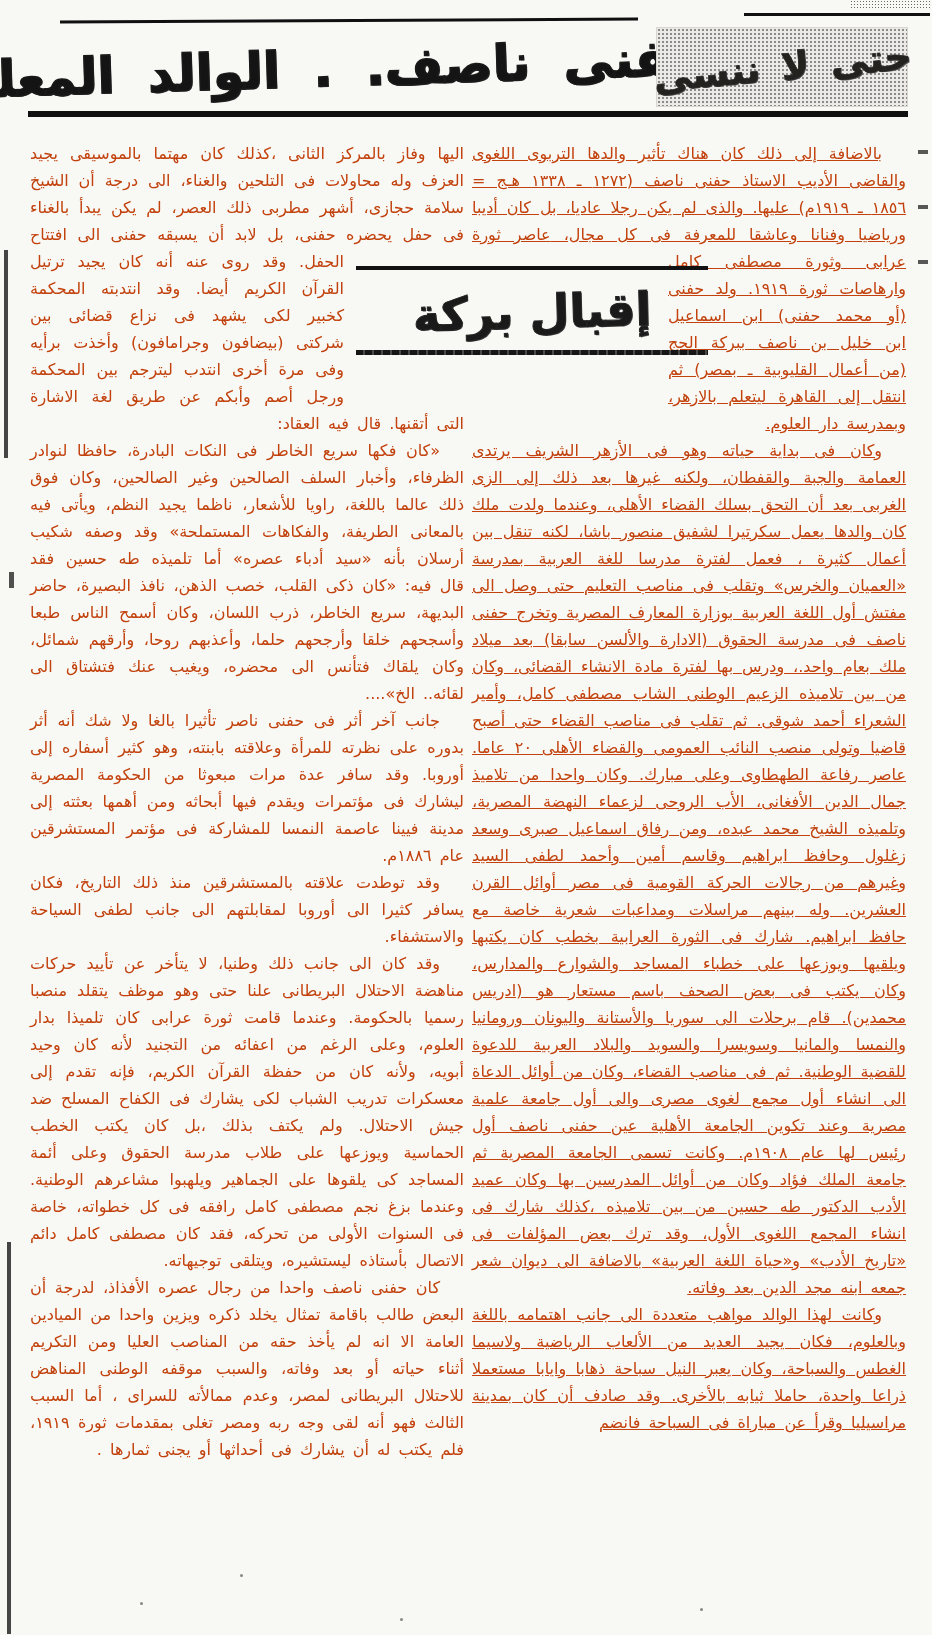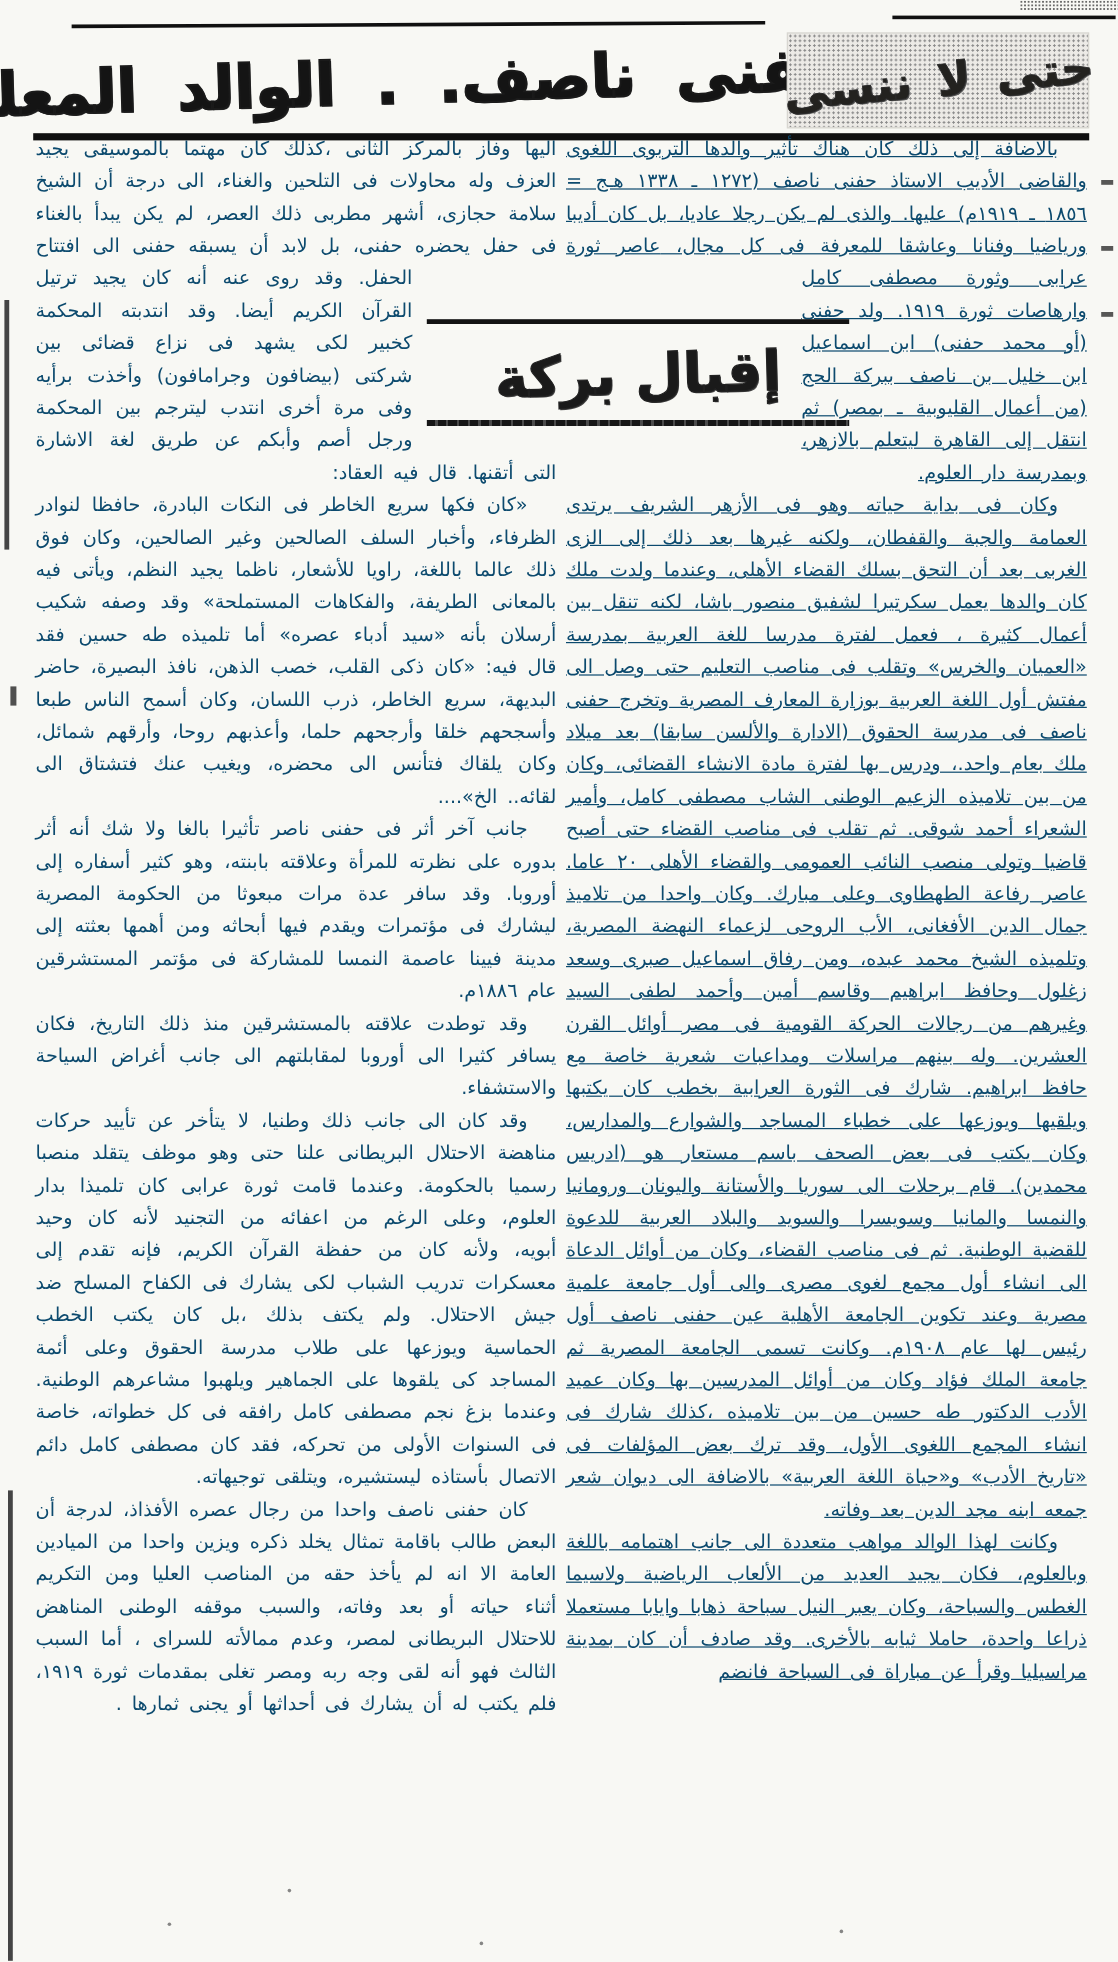--- a/index.html
+++ b/index.html
@@ -59,25 +59,25 @@
     -webkit-text-stroke:1px #222;
     text-shadow:1px 1px 0 #444;
     transform:rotate(-1.5deg);
   }
   .byline-rule-bottom{
     height:5px;
     background:repeating-linear-gradient(90deg,#161616 0 7px,#4a4a4a 7px 9px);
   }
   
   .col{
-    position:absolute;top:110px;width:434px;
+    position:absolute;top:140px;width:434px;
     font-size:16px;line-height:27px;
     text-align:justify;text-justify:inter-word;
     word-spacing:3px;
-    color:#0c4a6e;
+    color:#c2410c;
   }
   .col-right{left:472px;text-decoration:underline;}
   .col-left{left:30px;}
   .col p{margin:0;text-indent:24px;}
   .col p.no-indent{text-indent:0;}
   
   .cut-r{float:left;width:196px;height:162px;}
   .cut-l{float:right;width:120px;height:136px;}
   
   .mark{position:absolute;background:#262626;}
@@ -114,21 +114,21 @@
   <div class="col col-right">
     <p><span>بالاضافة إلى ذلك كان هناك تأثير والدها التربوى اللغوى والقاضى الأديب الاستاذ حفنى ناصف (١٢٧٢ ـ ١٣٣٨ هـج = ١٨٥٦ ـ ١٩١٩م) عليها. والذى لم يكن رجلا عاديا، بل كان أديبا ورياضيا وفنانا وعاشقا للمعرفة فى كل مجال، </span><span class="cut-r"></span><span>عاصر ثورة عرابى وثورة مصطفى كامل وارهاصات ثورة ١٩١٩. ولد حفنى (أو محمد حفنى) ابن اسماعيل ابن خليل بن ناصف ببركة الحج (من أعمال القليوبية ـ بمصر) ثم انتقل إلى القاهرة ليتعلم بالازهر، وبمدرسة دار العلوم.</span></p>
     <p>وكان فى بداية حياته وهو فى الأزهر الشريف يرتدى العمامة والجبة والقفطان، ولكنه غيرها بعد ذلك إلى الزى الغربى بعد أن التحق بسلك القضاء الأهلى، وعندما ولدت ملك كان والدها يعمل سكرتيرا لشفيق منصور باشا، لكنه تنقل بين أعمال كثيرة ، فعمل لفترة مدرسا للغة العربية بمدرسة «العميان والخرس» وتقلب فى مناصب التعليم حتى وصل الى مفتش أول اللغة العربية بوزارة المعارف المصرية وتخرج حفنى ناصف فى مدرسة الحقوق (الادارة والألسن سابقا) بعد ميلاد ملك بعام واحد.، ودرس بها لفترة مادة الانشاء القضائى، وكان من بين تلاميذه الزعيم الوطنى الشاب مصطفى كامل، وأمير الشعراء أحمد شوقى. ثم تقلب فى مناصب القضاء حتى أصبح قاضيا وتولى منصب النائب العمومى والقضاء الأهلى ٢٠ عاما. عاصر رفاعة الطهطاوى وعلى مبارك. وكان واحدا من تلاميذ جمال الدين الأفغانى، الأب الروحى لزعماء النهضة المصرية، وتلميذه الشيخ محمد عبده، ومن رفاق اسماعيل صبرى وسعد زغلول وحافظ ابراهيم وقاسم أمين وأحمد لطفى السيد وغيرهم من رجالات الحركة القومية فى مصر أوائل القرن العشرين. وله بينهم مراسلات ومداعبات شعرية خاصة مع حافظ ابراهيم. شارك فى الثورة العرابية بخطب كان يكتبها ويلقيها ويوزعها على خطباء المساجد والشوارع والمدارس، وكان يكتب فى بعض الصحف باسم مستعار هو (ادريس محمدين). قام برحلات الى سوريا والأستانة واليونان ورومانيا والنمسا والمانيا وسويسرا والسويد والبلاد العربية للدعوة للقضية الوطنية. ثم فى مناصب القضاء، وكان من أوائل الدعاة الى انشاء أول مجمع لغوى مصرى والى أول جامعة علمية مصرية وعند تكوين الجامعة الأهلية عين حفنى ناصف أول رئيس لها عام ١٩٠٨م. وكانت تسمى الجامعة المصرية ثم جامعة الملك فؤاد وكان من أوائل المدرسين بها وكان عميد الأدب الدكتور طه حسين من بين تلاميذه ،كذلك شارك فى انشاء المجمع اللغوى الأول، وقد ترك بعض المؤلفات فى «تاريخ الأدب» و«حياة اللغة العربية» بالاضافة الى ديوان شعر جمعه ابنه مجد الدين بعد وفاته.</p>
     <p>وكانت لهذا الوالد مواهب متعددة الى جانب اهتمامه باللغة وبالعلوم، فكان يجيد العديد من الألعاب الرياضية ولاسيما الغطس والسباحة، وكان يعبر النيل سباحة ذهابا وايابا مستعملا ذراعا واحدة، حاملا ثيابه بالأخرى. وقد صادف أن كان بمدينة مراسيليا وقرأ عن مباراة فى السباحة فانضم</p>
   </div>
 
   <div class="col col-left">
     <p class="no-indent"><span>اليها وفاز بالمركز الثانى ،كذلك كان مهتما بالموسيقى يجيد العزف وله محاولات فى التلحين والغناء، الى درجة أن الشيخ سلامة حجازى، أشهر مطربى ذلك العصر، لم يكن يبدأ بالغناء فى حفل يحضره حفنى، بل لابد أن يسبقه حفنى الى افتتاح </span><span class="cut-l"></span><span>الحفل. وقد روى عنه أنه كان يجيد ترتيل القرآن الكريم أيضا. وقد انتدبته المحكمة كخبير لكى يشهد فى نزاع قضائى بين شركتى (بيضافون وجرامافون) وأخذت برأيه وفى مرة أخرى انتدب ليترجم بين المحكمة ورجل أصم وأبكم عن طريق لغة الاشارة التى أتقنها. قال فيه العقاد:</span></p>
     <p>«كان فكها سريع الخاطر فى النكات البادرة، حافظا لنوادر الظرفاء، وأخبار السلف الصالحين وغير الصالحين، وكان فوق ذلك عالما باللغة، راويا للأشعار، ناظما يجيد النظم، ويأتى فيه بالمعانى الطريفة، والفكاهات المستملحة» وقد وصفه شكيب أرسلان بأنه «سيد أدباء عصره» أما تلميذه طه حسين فقد قال فيه: «كان ذكى القلب، خصب الذهن، نافذ البصيرة، حاضر البديهة، سريع الخاطر، ذرب اللسان، وكان أسمح الناس طبعا وأسجحهم خلقا وأرجحهم حلما، وأعذبهم روحا، وأرقهم شمائل، وكان يلقاك فتأنس الى محضره، ويغيب عنك فتشتاق الى لقائه.. الخ»....</p>
     <p>جانب آخر أثر فى حفنى ناصر تأثيرا بالغا ولا شك أنه أثر بدوره على نظرته للمرأة وعلاقته بابنته، وهو كثير أسفاره إلى أوروبا. وقد سافر عدة مرات مبعوثا من الحكومة المصرية ليشارك فى مؤتمرات ويقدم فيها أبحاثه ومن أهمها بعثته إلى مدينة فيينا عاصمة النمسا للمشاركة فى مؤتمر المستشرقين عام ١٨٨٦م.</p>
-    <p>وقد توطدت علاقته بالمستشرقين منذ ذلك التاريخ، فكان يسافر كثيرا الى أوروبا لمقابلتهم الى جانب أغراض السياحة والاستشفاء.</p>
+    <p>وقد توطدت علاقته بالمستشرقين منذ ذلك التاريخ، فكان يسافر كثيرا الى أوروبا لمقابلتهم الى جانب لطفى السياحة والاستشفاء.</p>
     <p>وقد كان الى جانب ذلك وطنيا، لا يتأخر عن تأييد حركات مناهضة الاحتلال البريطانى علنا حتى وهو موظف يتقلد منصبا رسميا بالحكومة. وعندما قامت ثورة عرابى كان تلميذا بدار العلوم، وعلى الرغم من اعفائه من التجنيد لأنه كان وحيد أبويه، ولأنه كان من حفظة القرآن الكريم، فإنه تقدم إلى معسكرات تدريب الشباب لكى يشارك فى الكفاح المسلح ضد جيش الاحتلال. ولم يكتف بذلك ،بل كان يكتب الخطب الحماسية ويوزعها على طلاب مدرسة الحقوق وعلى أئمة المساجد كى يلقوها على الجماهير ويلهبوا مشاعرهم الوطنية. وعندما بزغ نجم مصطفى كامل رافقه فى كل خطواته، خاصة فى السنوات الأولى من تحركه، فقد كان مصطفى كامل دائم الاتصال بأستاذه ليستشيره، ويتلقى توجيهاته.</p>
     <p>كان حفنى ناصف واحدا من رجال عصره الأفذاذ، لدرجة أن البعض طالب باقامة تمثال يخلد ذكره ويزين واحدا من الميادين العامة الا انه لم يأخذ حقه من المناصب العليا ومن التكريم أثناء حياته أو بعد وفاته، والسبب موقفه الوطنى المناهض للاحتلال البريطانى لمصر، وعدم ممالأته للسراى ، أما السبب الثالث فهو أنه لقى وجه ربه ومصر تغلى بمقدمات ثورة ١٩١٩، فلم يكتب له أن يشارك فى أحداثها أو يجنى ثمارها .</p>
   </div>
 
   <div class="byline">
     <div class="byline-rule-top"></div>
     <div class="byline-name">إقبال بركة</div>
     <div class="byline-rule-bottom"></div>
   </div>
 

